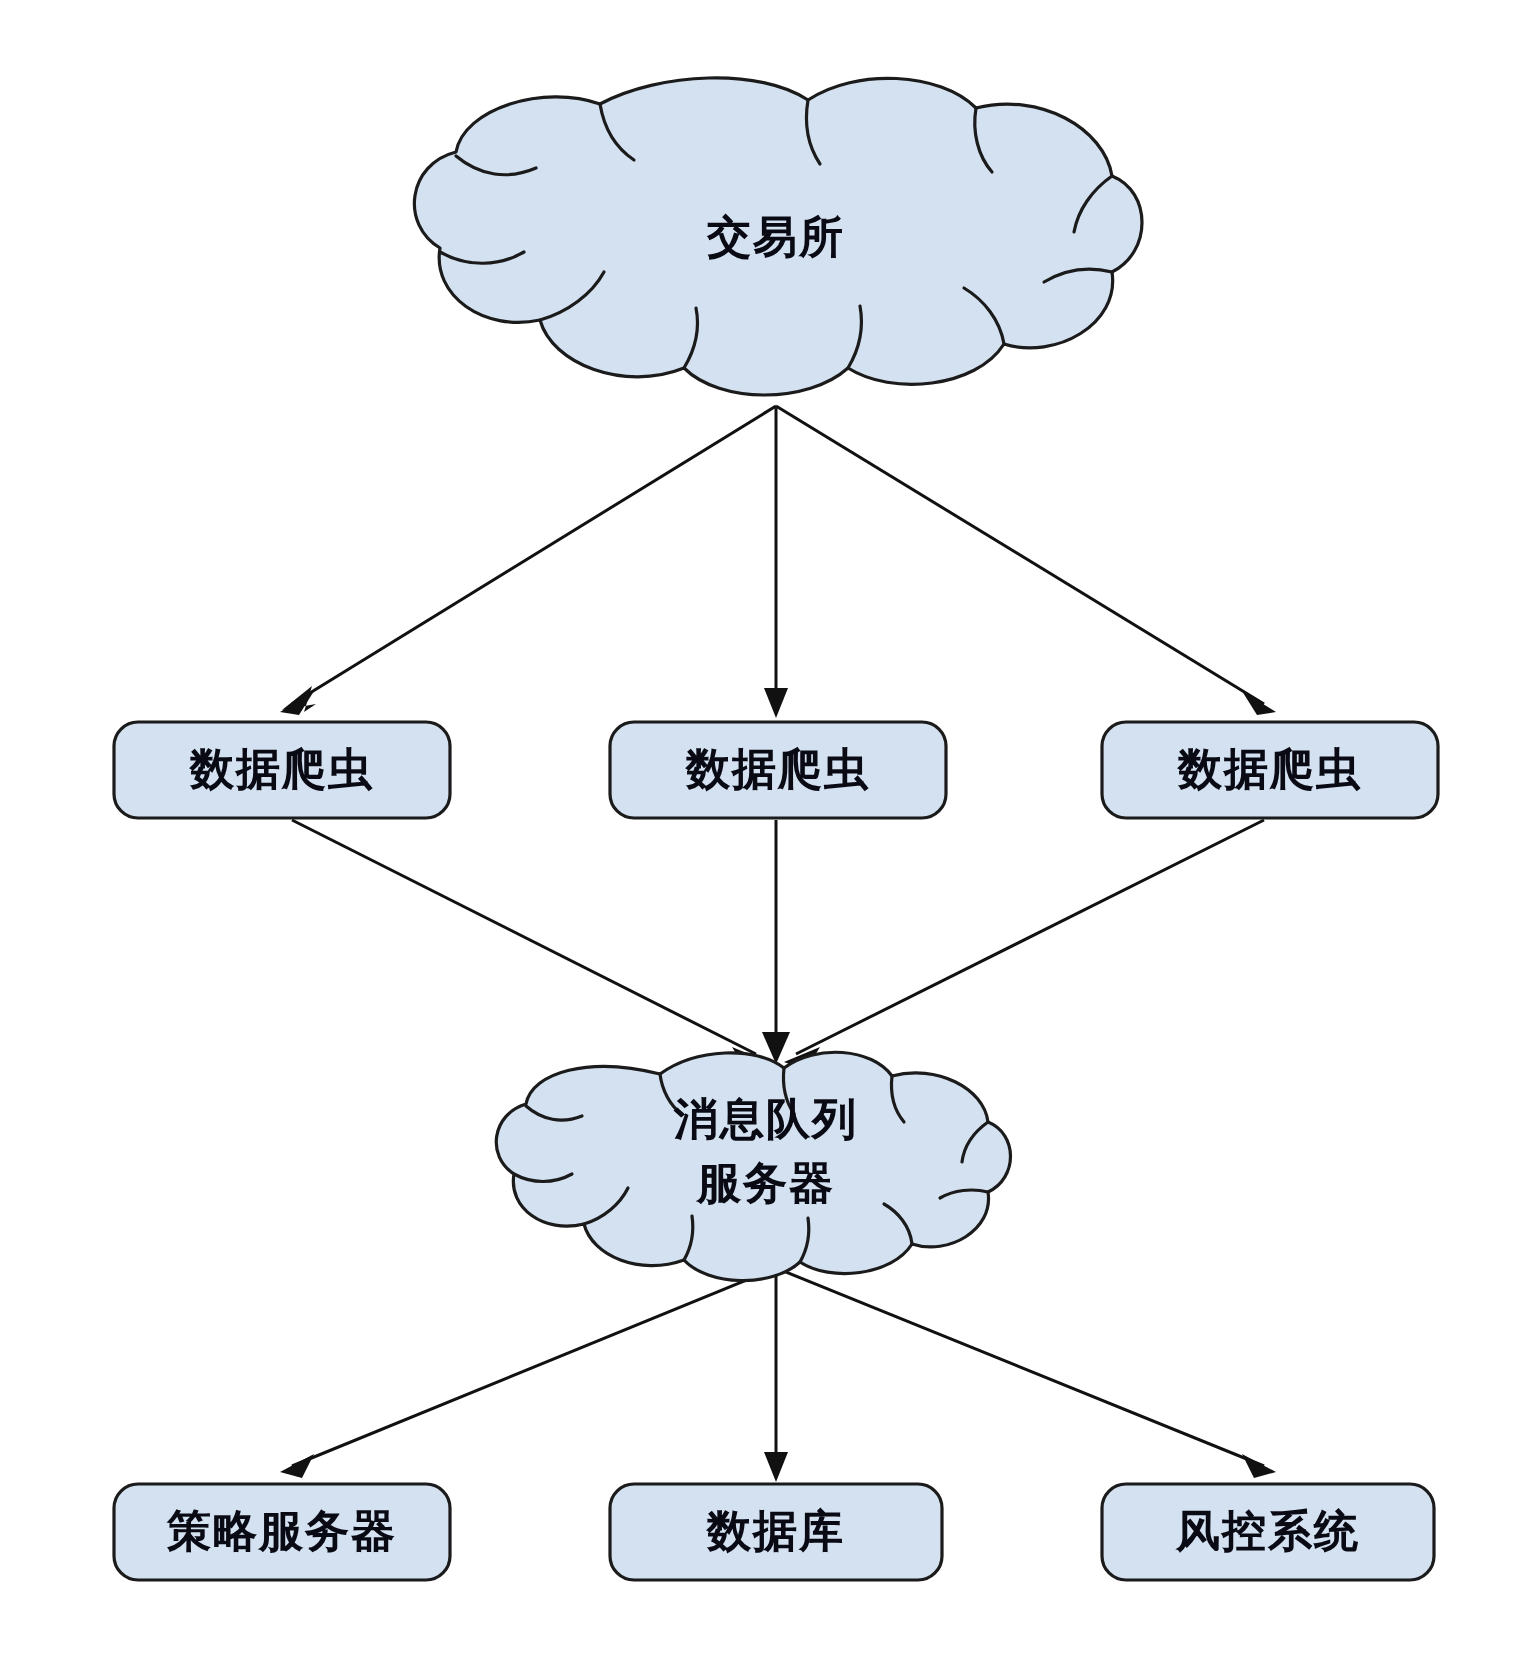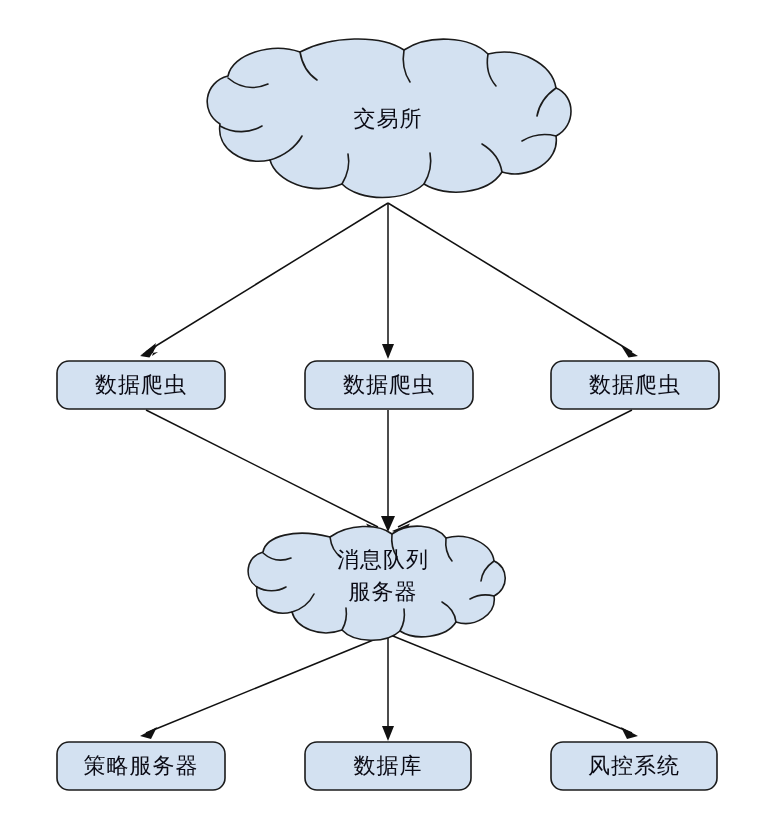--- a/index.html
+++ b/index.html
@@ -10,20 +10,21 @@
   }
   body {
     font-family: "DejaVu Sans", "Liberation Sans", sans-serif;
   }
   #diagram-root {
     position: relative;
     width: 760px;
     height: 837px;
     background: #ffffff;
     overflow: hidden;
+    font-weight: bold;
   }
   #diagram-svg {
     position: absolute;
     top: 0;
     left: 0;
     width: 760px;
     height: 837px;
   }
   .node-label {
     font-family: "DejaVu Sans", "Liberation Sans", sans-serif;

